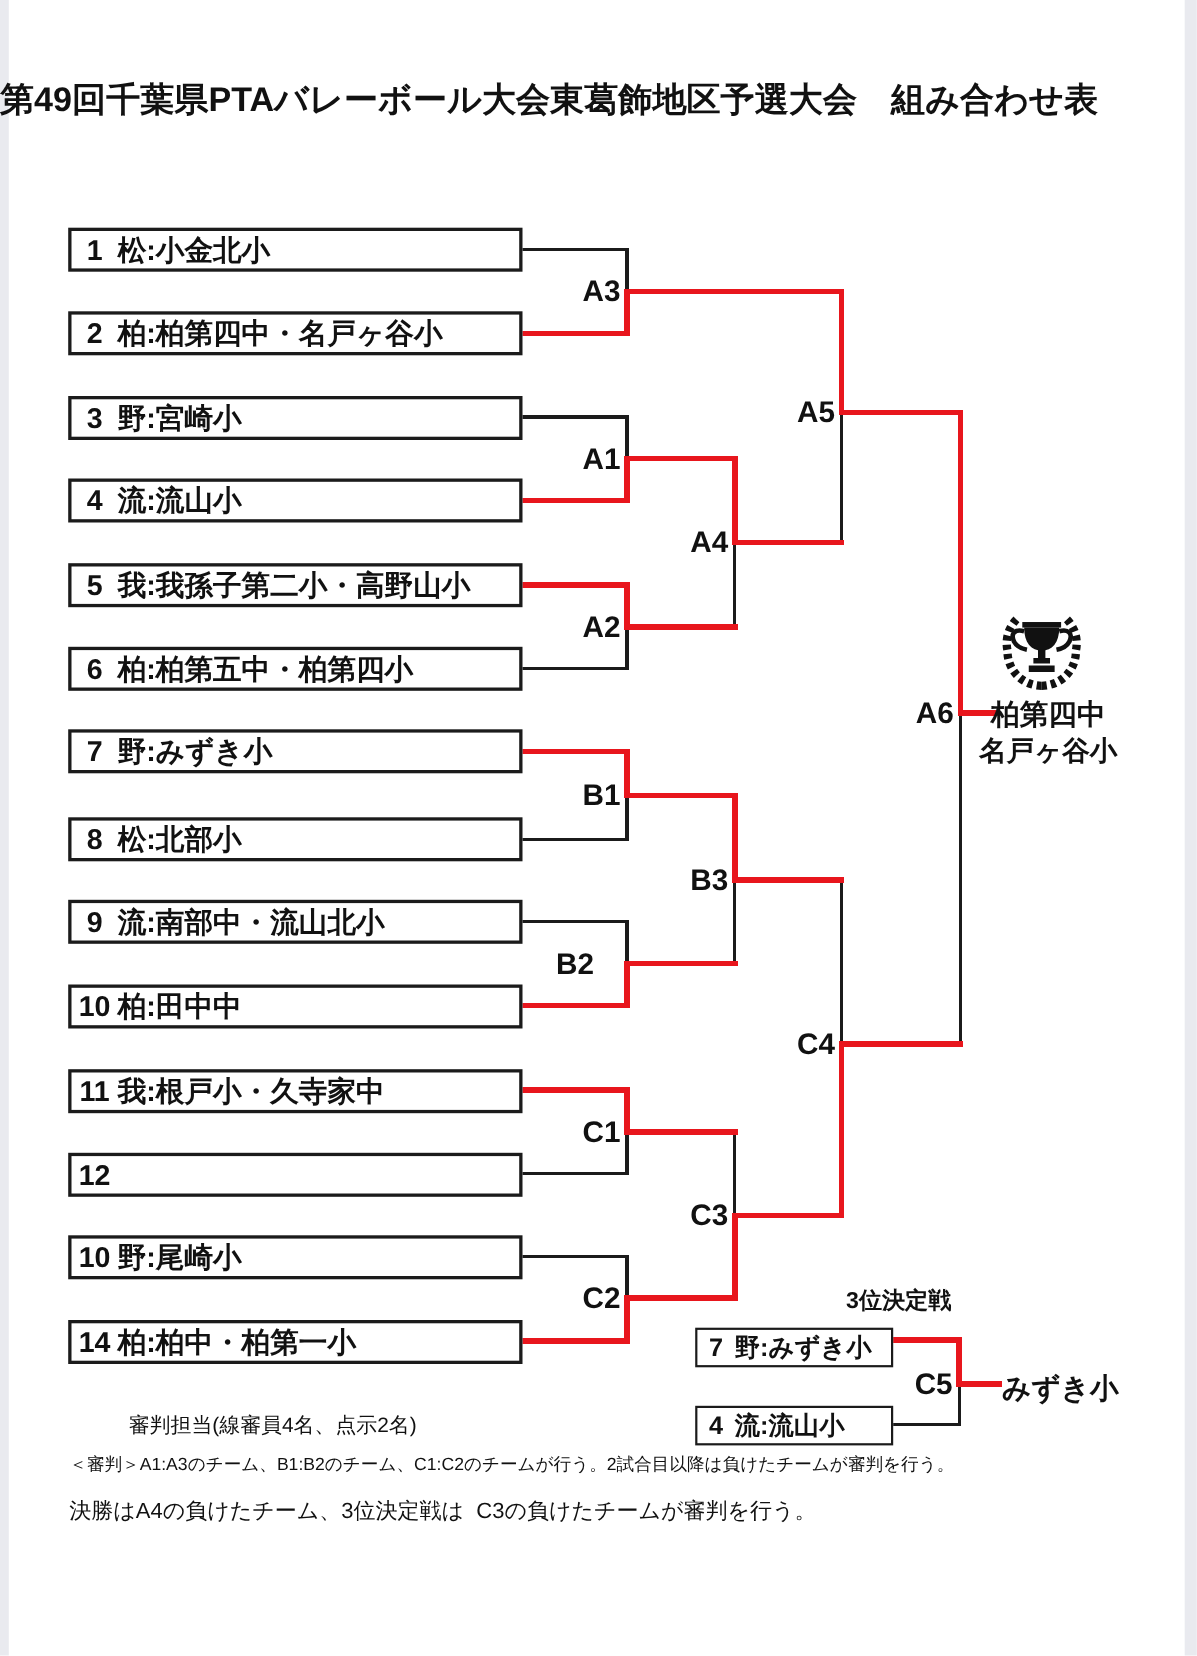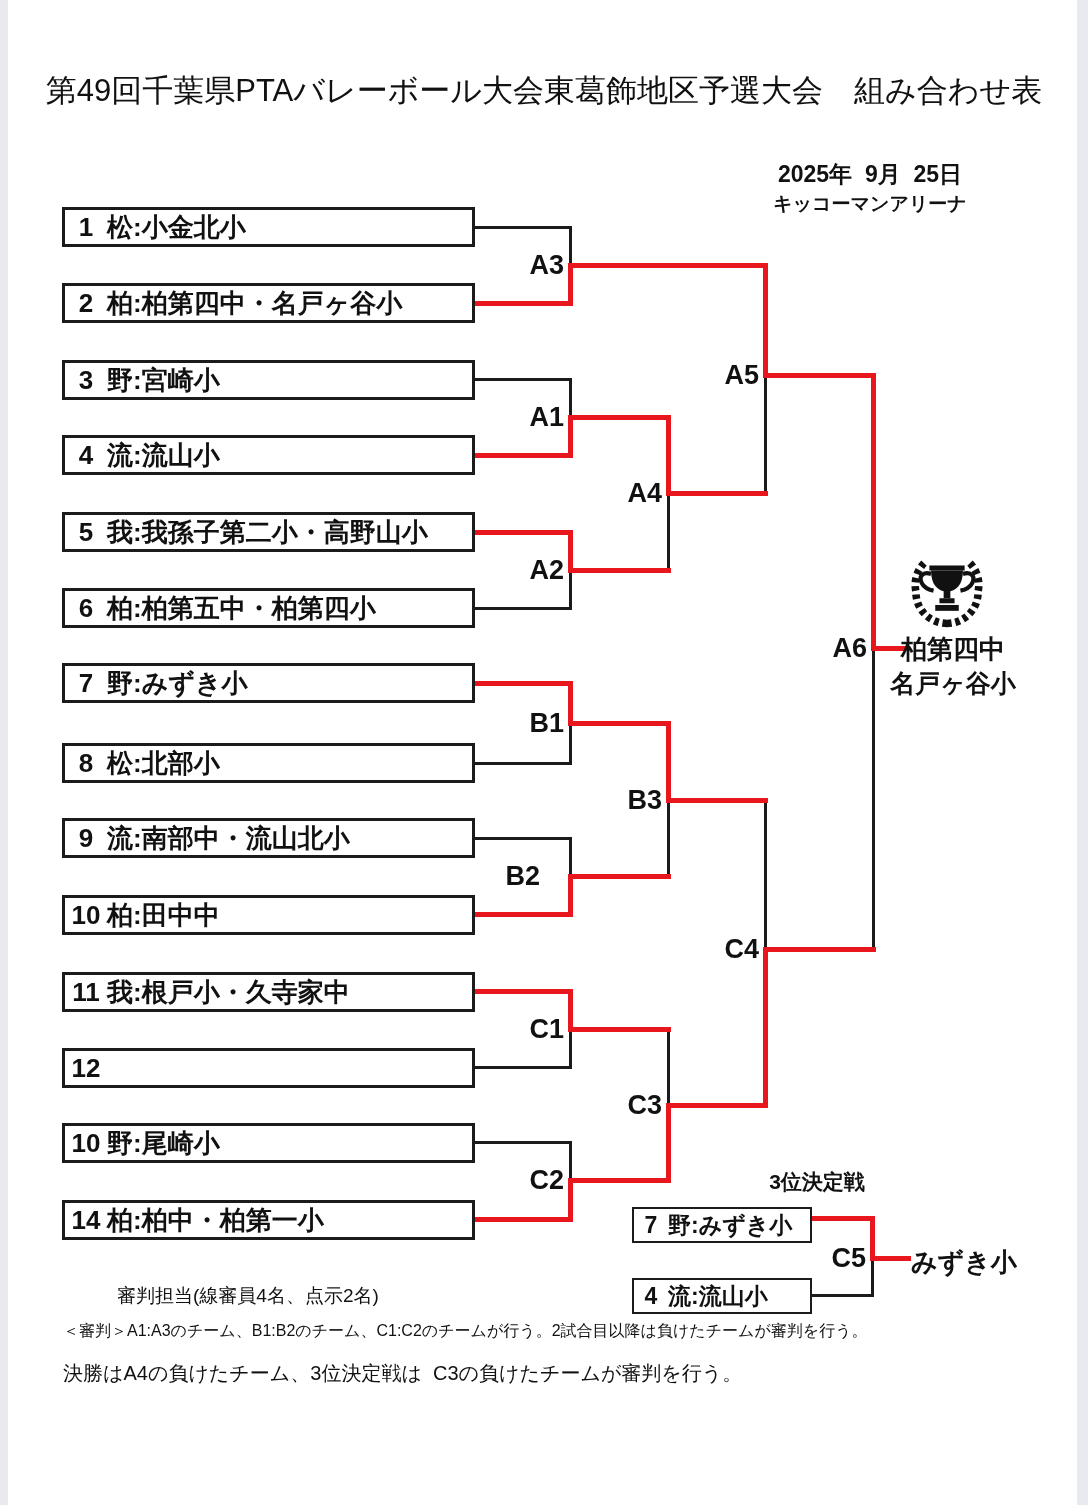--- a/index.html
+++ b/index.html
@@ -11,21 +11,21 @@
     position:relative;
     overflow:hidden;
   }
   .edge-strip{position:absolute;top:0;bottom:0;background:#e9eaef;}
   .edge-strip.left{left:0;width:8px;}
   .edge-strip.right{right:0;width:11px;}
   .page{position:absolute;left:0;top:0;width:1088px;height:1505px;}
 
   .title{
     position:absolute;left:0;top:70px;width:1088px;
-    text-align:center;font-size:31px;font-weight:400;letter-spacing:0px;
+    text-align:left;font-size:31px;font-weight:700;letter-spacing:0px;
     white-space:nowrap;
   }
   .event-block{
     position:absolute;left:720px;top:159px;width:300px;text-align:center;
   }
   .event-date{font-size:23px;font-weight:700;white-space:pre;}
   .event-venue{font-size:19px;font-weight:700;margin-top:1px;}
 
   svg.lines{position:absolute;left:0;top:0;}
 
@@ -73,24 +73,20 @@
 </style>
 </head>
 <body>
 
 <div class="page">
   <div class="edge-strip left"></div>
   <div class="edge-strip right"></div>
 
   <div class="title">第49回千葉県PTAバレーボール大会東葛飾地区予選大会　組み合わせ表</div>
 
-  <div class="event-block">
-    <div class="event-date">2025年  9月  25日</div>
-    <div class="event-venue">キッコーマンアリーナ</div>
-  </div>
 
   <svg class="lines" width="1088" height="1505" viewBox="0 0 1088 1505" shape-rendering="crispEdges">
     <g stroke="#1b1b1b" stroke-width="3" stroke-linecap="square">
 
       <line x1="474" y1="227" x2="570" y2="227"></line>
       <line x1="474" y1="379" x2="570" y2="379"></line>
       <line x1="474" y1="608" x2="570" y2="608"></line>
       <line x1="474" y1="763" x2="570" y2="763"></line>
       <line x1="474" y1="838" x2="570" y2="838"></line>
       <line x1="474" y1="1067" x2="570" y2="1067"></line>

